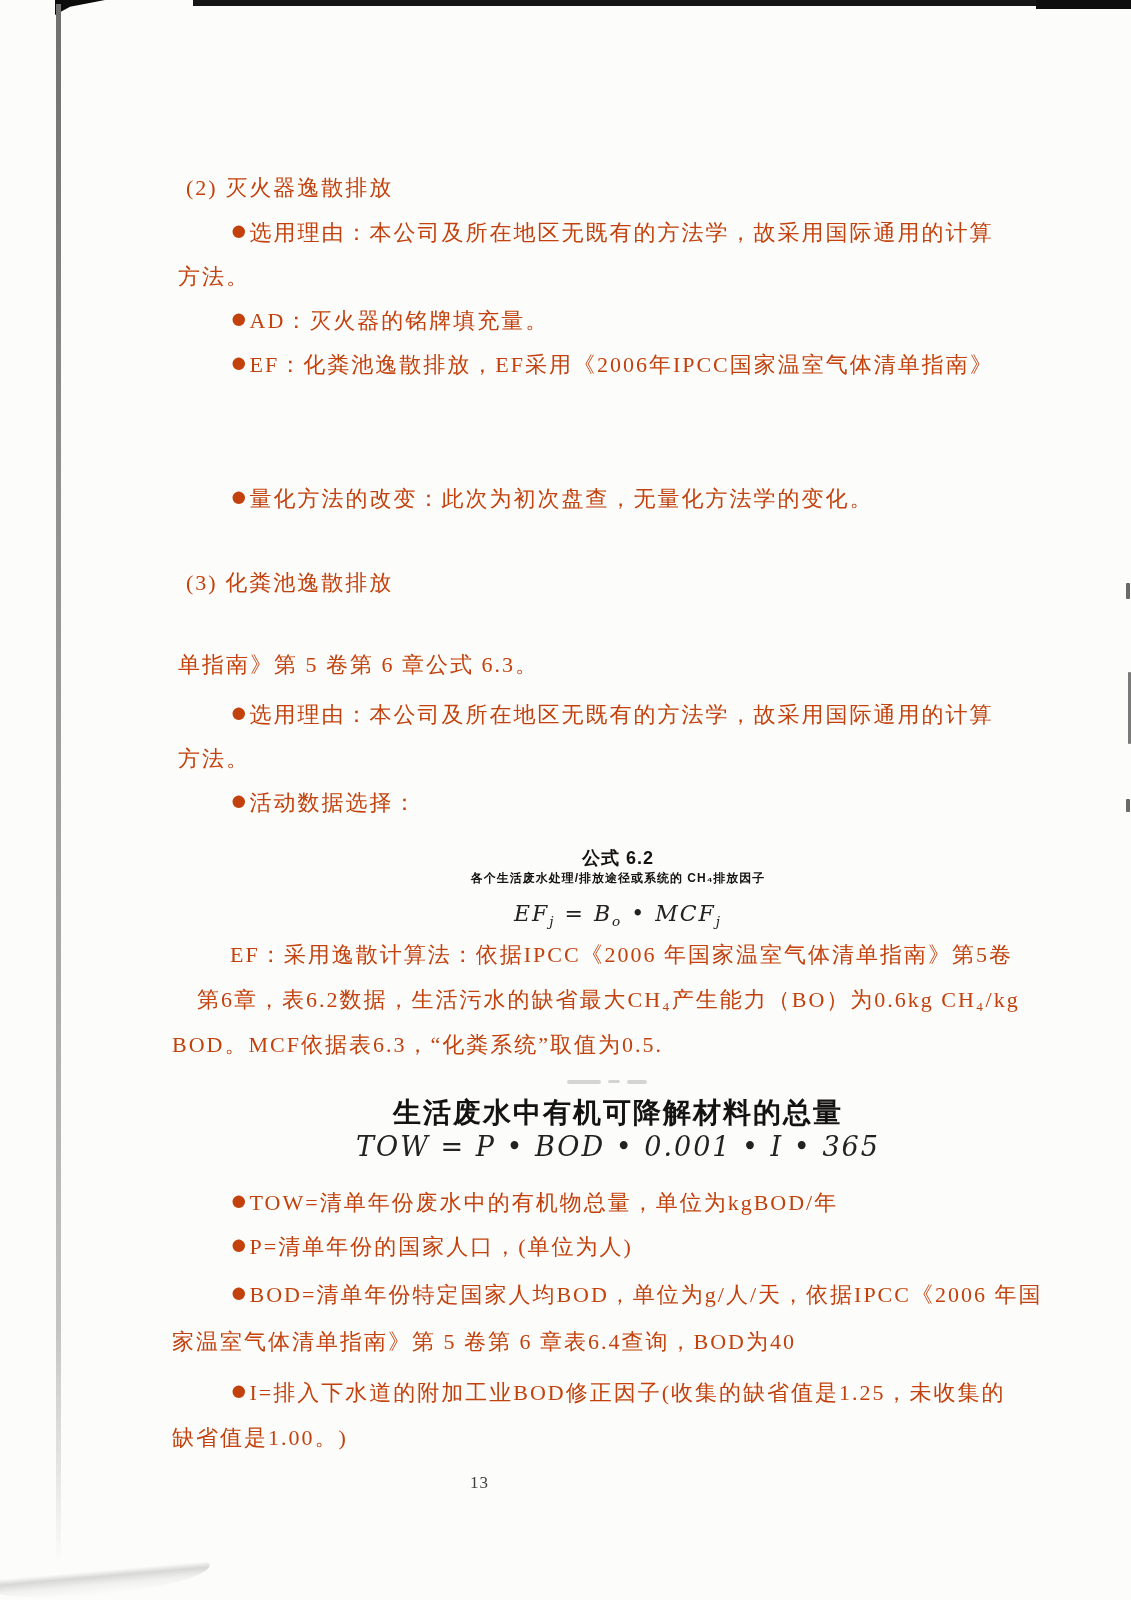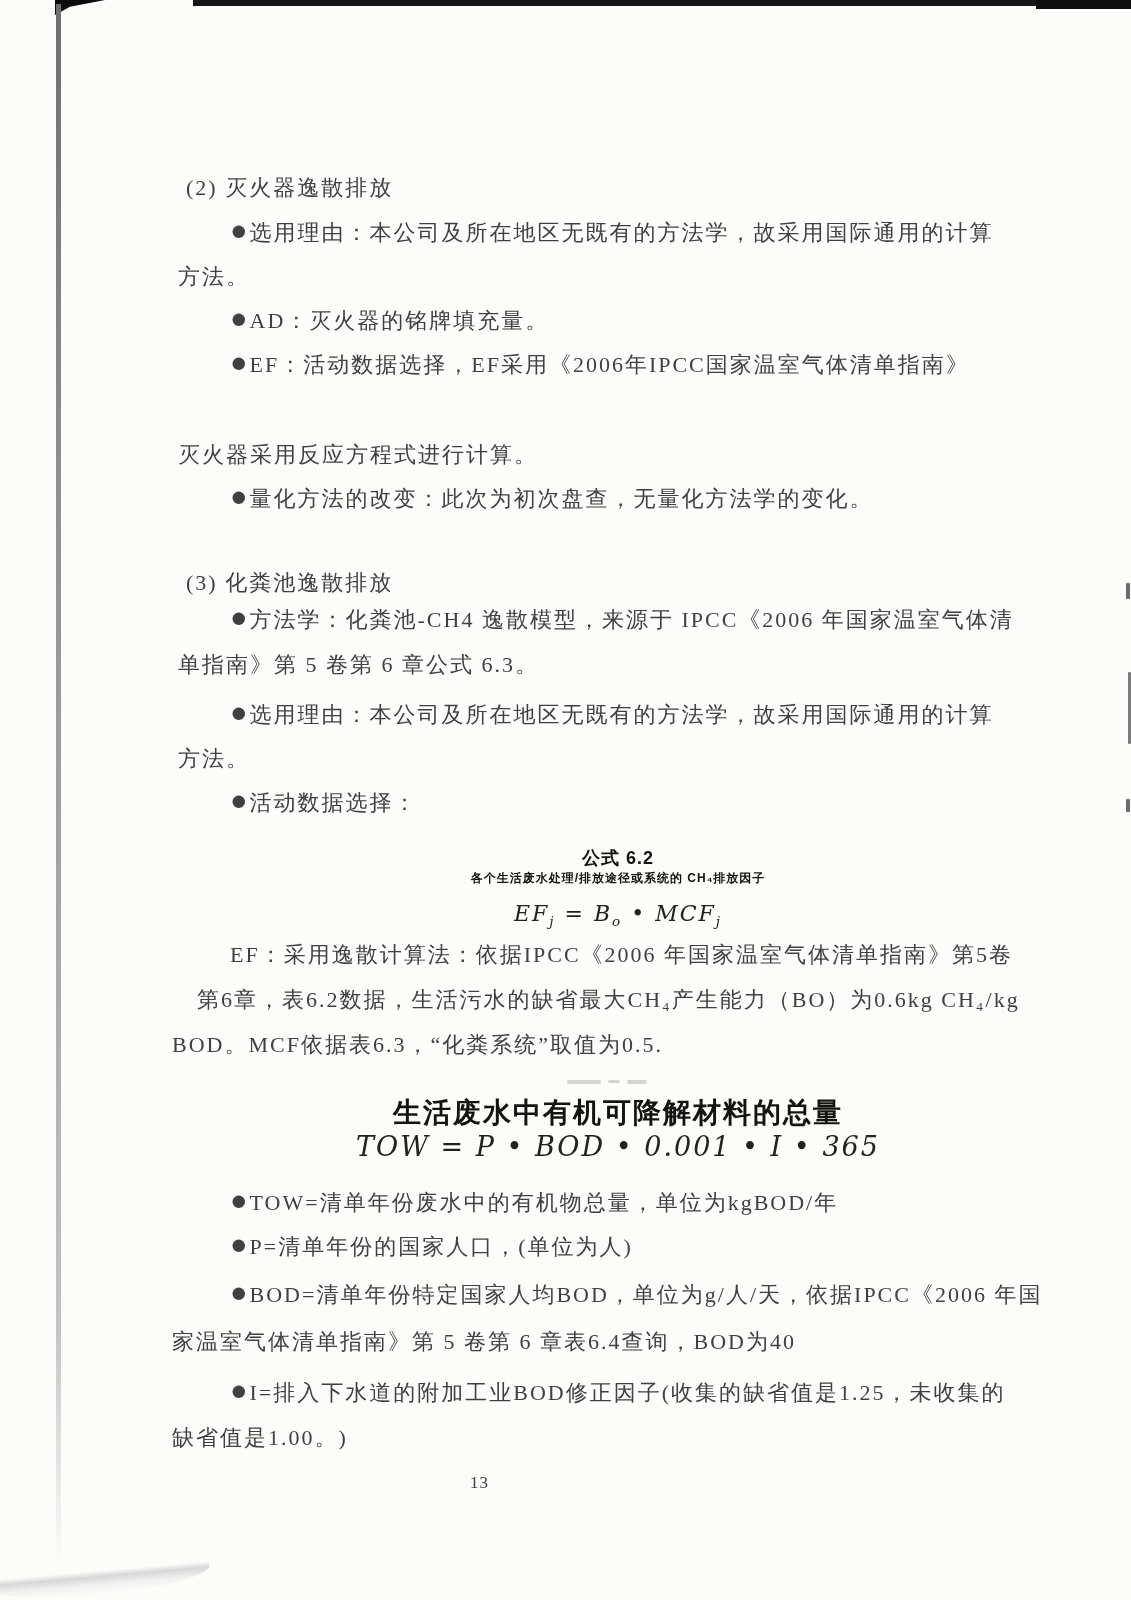--- a/index.html
+++ b/index.html
@@ -26,21 +26,21 @@
   .edge-mark.m1{left:1126px;top:583px;width:4px;height:16px;}
   .edge-mark.m2{left:1128px;top:672px;width:3px;height:72px;background:#7a7a7a;}
   .edge-mark.m3{left:1126px;top:799px;width:4px;height:13px;}
   .smudge{position:absolute;left:567px;top:1080px;width:95px;height:8px;opacity:.35;}
   .smudge i{display:inline-block;background:#8b8b8b;height:4px;border-radius:2px;vertical-align:top;margin-right:7px;filter:blur(.6px);}
   .smudge i.a{width:34px;} .smudge i.b{width:12px;height:3px;} .smudge i.c{width:20px;}
   
   .line{
     position:absolute;
     font-size:22px;letter-spacing:2px;line-height:30px;
-    white-space:nowrap;color:#404040;
+    white-space:nowrap;color:#c2410c;
   }
   .line.bullet::first-letter{font-size:29px;line-height:20px;}
   .centered{position:absolute;left:178px;width:880px;text-align:center;white-space:nowrap;}
   .eq-label{font-family:"Liberation Sans",sans-serif;font-weight:700;font-size:18px;color:#15130f;letter-spacing:1px;}
   .eq-title{font-family:"Liberation Sans",sans-serif;font-weight:700;font-size:12px;color:#15130f;letter-spacing:1px;}
   .eq-title-big{font-family:"Liberation Sans",sans-serif;font-weight:700;font-size:28px;color:#15130f;letter-spacing:2px;}
   .formula{font-family:"DejaVu Serif",serif;font-style:italic;font-size:22px;color:#242220;letter-spacing:2px;}
   .formula-big{font-family:"DejaVu Serif",serif;font-style:italic;font-size:27px;color:#242220;letter-spacing:2px;}
   .formula sub{font-size:.62em;}
   .page-number{position:absolute;left:470px;top:1473px;width:200px;text-align:left;font-size:17px;color:#404040;letter-spacing:1px;}
@@ -57,26 +57,24 @@
   <div class="edge-bottom-shadow"></div>
   <div class="edge-mark m1"></div>
   <div class="edge-mark m2"></div>
   <div class="edge-mark m3"></div>
   <div class="smudge"><i class="a"></i><i class="b"></i><i class="c"></i></div>
 
   <div class="line" style="top:173px;left:186px;">(2) 灭火器逸散排放</div>
   <div class="line bullet" style="top:218px;left:230px;">●选用理由：本公司及所在地区无既有的方法学，故采用国际通用的计算</div>
   <div class="line" style="top:262px;left:178px;">方法。</div>
   <div class="line bullet" style="top:306px;left:230px;">●AD：灭火器的铭牌填充量。</div>
-  <div class="line bullet" style="top:350px;left:230px;">●EF：活动数据选择，EF采用《2006年IPCC国家温室气体清单指南》</div>
-  <div class="line" style="top:440px;left:178px;">灭火器采用反应方程式进行计算。</div>
+  <div class="line bullet" style="top:350px;left:230px;">●EF：化粪池逸散排放，EF采用《2006年IPCC国家温室气体清单指南》</div>
   <div class="line bullet" style="top:484px;left:230px;">●量化方法的改变：此次为初次盘查，无量化方法学的变化。</div>
 
   <div class="line" style="top:568px;left:186px;">(3) 化粪池逸散排放</div>
-  <div class="line bullet" style="top:605px;left:230px;">●方法学：化粪池-CH4 逸散模型，来源于 IPCC《2006 年国家温室气体清</div>
   <div class="line" style="top:650px;left:178px;">单指南》第 5 卷第 6 章公式 6.3。</div>
   <div class="line bullet" style="top:700px;left:230px;">●选用理由：本公司及所在地区无既有的方法学，故采用国际通用的计算</div>
   <div class="line" style="top:744px;left:178px;">方法。</div>
   <div class="line bullet" style="top:788px;left:230px;">●活动数据选择：</div>
 
   <div class="centered eq-label" style="top:846px;">公式 6.2</div>
   <div class="centered eq-title" style="top:870px;">各个生活废水处理/排放途径或系统的 CH₄排放因子</div>
   <div class="centered formula" style="top:901px;">EF<sub>j</sub> = B<sub>o</sub> • MCF<sub>j</sub></div>
 
   <div class="line" style="top:940px;left:230px;">EF：采用逸散计算法：依据IPCC《2006 年国家温室气体清单指南》第5卷</div>

